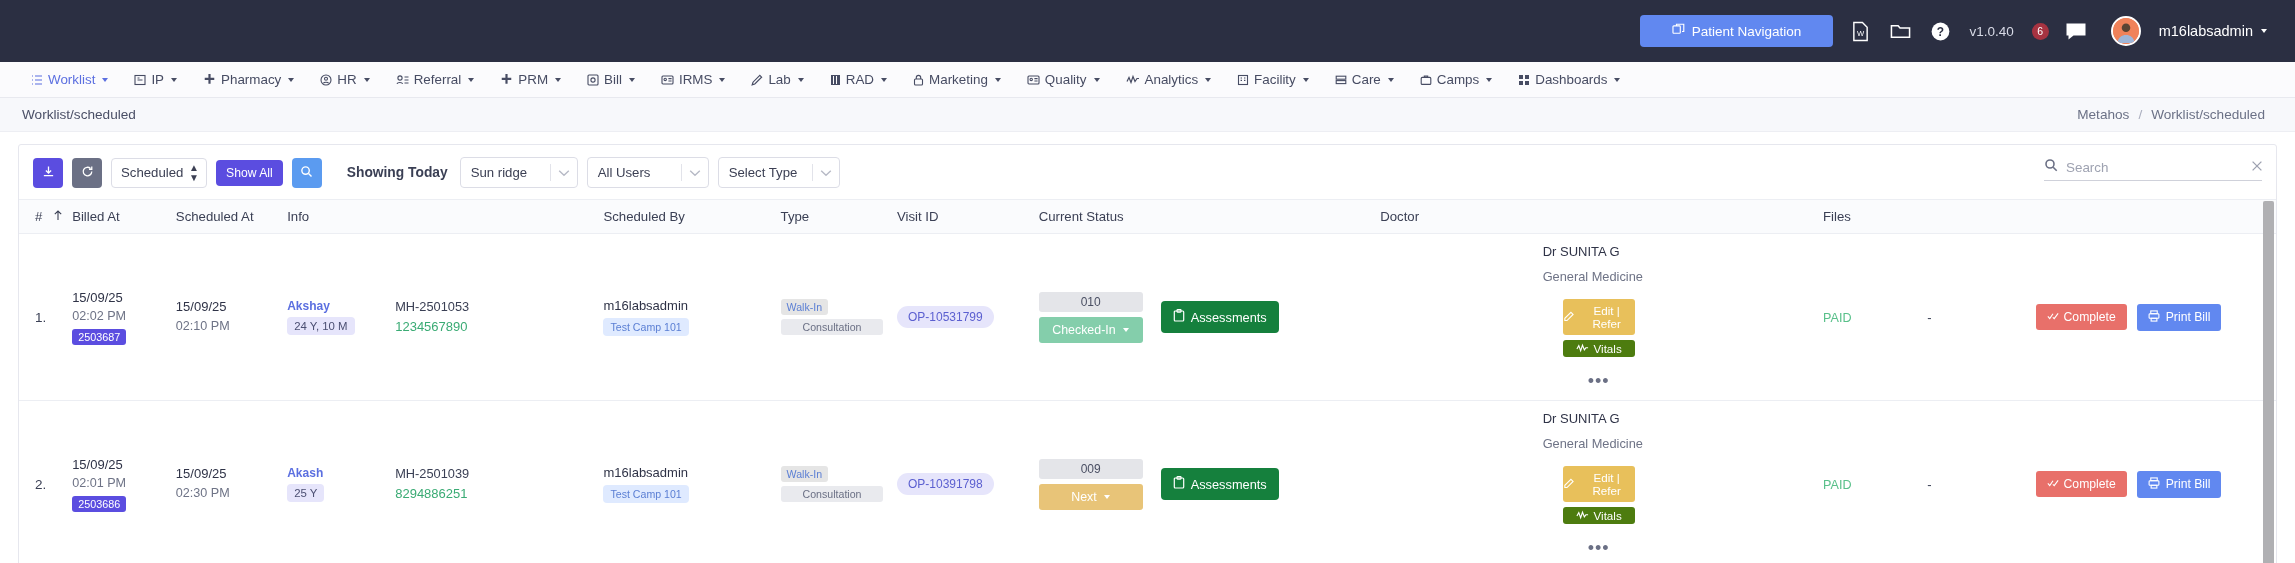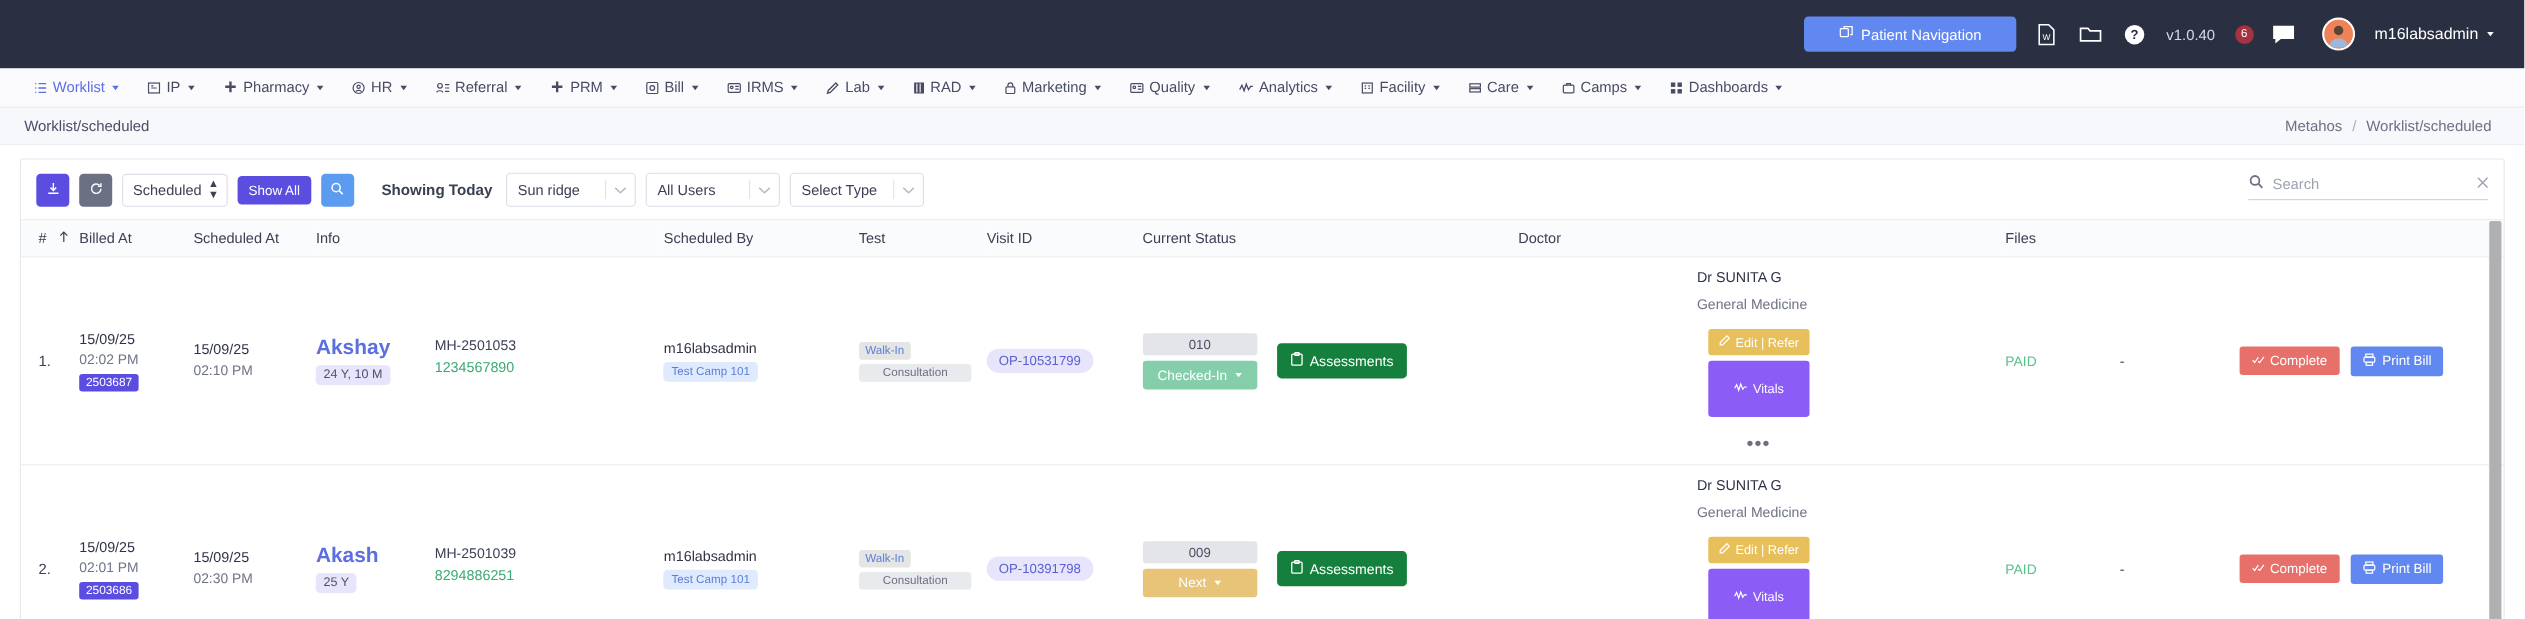--- a/index.html
+++ b/index.html
@@ -304,21 +304,21 @@
     color: #fff;
     font-size: 10.8px;
     border-radius: 3px;
     padding: 2px 6px;
     margin-top: 3px;
   }
   .info-cell { display: flex; align-items: flex-start; gap: 0; }
   .info-left { width: 108px; }
   .pname {
     color: #5b6fe0;
-    font-size: 19px;
+    font-size: 12px;
     font-weight: bold;
     cursor: pointer;
     display: block;
   }
   .agechip {
     display: inline-block;
     background: #e6e5fb;
     color: #4b4f72;
     font-size: 11.4px;
     border-radius: 4px;
@@ -396,41 +396,41 @@
     align-items: center;
     gap: 6px;
     cursor: pointer;
     font-family: "Liberation Sans", sans-serif;
     white-space: nowrap;
   }
   .doc-wrap { display: flex; align-items: center; gap: 15px; flex-direction: column; }
   .doc-info { width: 112px; }
   .doc-name { font-size: 13px; color: #2f3347; display: block; }
   .doc-dept { font-size: 12.8px; color: #6e7386; display: block; margin-top: 10px; }
-  .doc-btns { width: 92px; }
+  .doc-btns { width: 72px; }
   .editrefer-btn {
     background: #e8c05b;
     border: none;
     border-radius: 3px;
     color: #fff;
     font-size: 11.6px;
     width: 100%;
     padding: 5px 0;
     cursor: pointer;
     display: flex; align-items: center; justify-content: center; gap: 5px;
     font-family: "Liberation Sans", sans-serif;
   }
   .vitals-btn {
-    background: #8b5cf6;
+    background: #4d7c0f;
     border: none;
     border-radius: 3px;
     color: #fff;
     font-size: 11.6px;
     width: 100%;
-    padding: 19px 0;
+    padding: 2px 0;
     margin-top: 5px;
     cursor: pointer;
     display: flex; align-items: center; justify-content: center; gap: 5px;
     font-family: "Liberation Sans", sans-serif;
   }
   .dots {
     color: #6b7085;
     font-size: 18px;
     letter-spacing: 1px;
     cursor: pointer;
@@ -812,21 +812,21 @@
             <span style="margin-left:7px;display:inline-block;">
               <svg width="10" height="11" viewBox="0 0 10 11" fill="none" stroke="#3b4055" stroke-width="1.1">
                   <path d="M5 10V1M1.8 4.2 5 1l3.2 3.2"></path>
                 </svg>
             </span>
           </th>
           <th class="c-bill">Billed At</th>
           <th class="c-sch">Scheduled At</th>
           <th class="c-info" style="vertical-align:top;">Info</th>
           <th class="c-by">Scheduled By</th>
-          <th class="c-type">Test</th>
+          <th class="c-type">Type</th>
           <th class="c-visit">Visit ID</th>
           <th class="c-stat">Current Status</th>
           <th class="c-doc">Doctor</th>
           <th class="c-files">Files</th>
           <th class="c-act"></th>
         </tr>
       </thead>
       <tbody>
 
         <tr>

